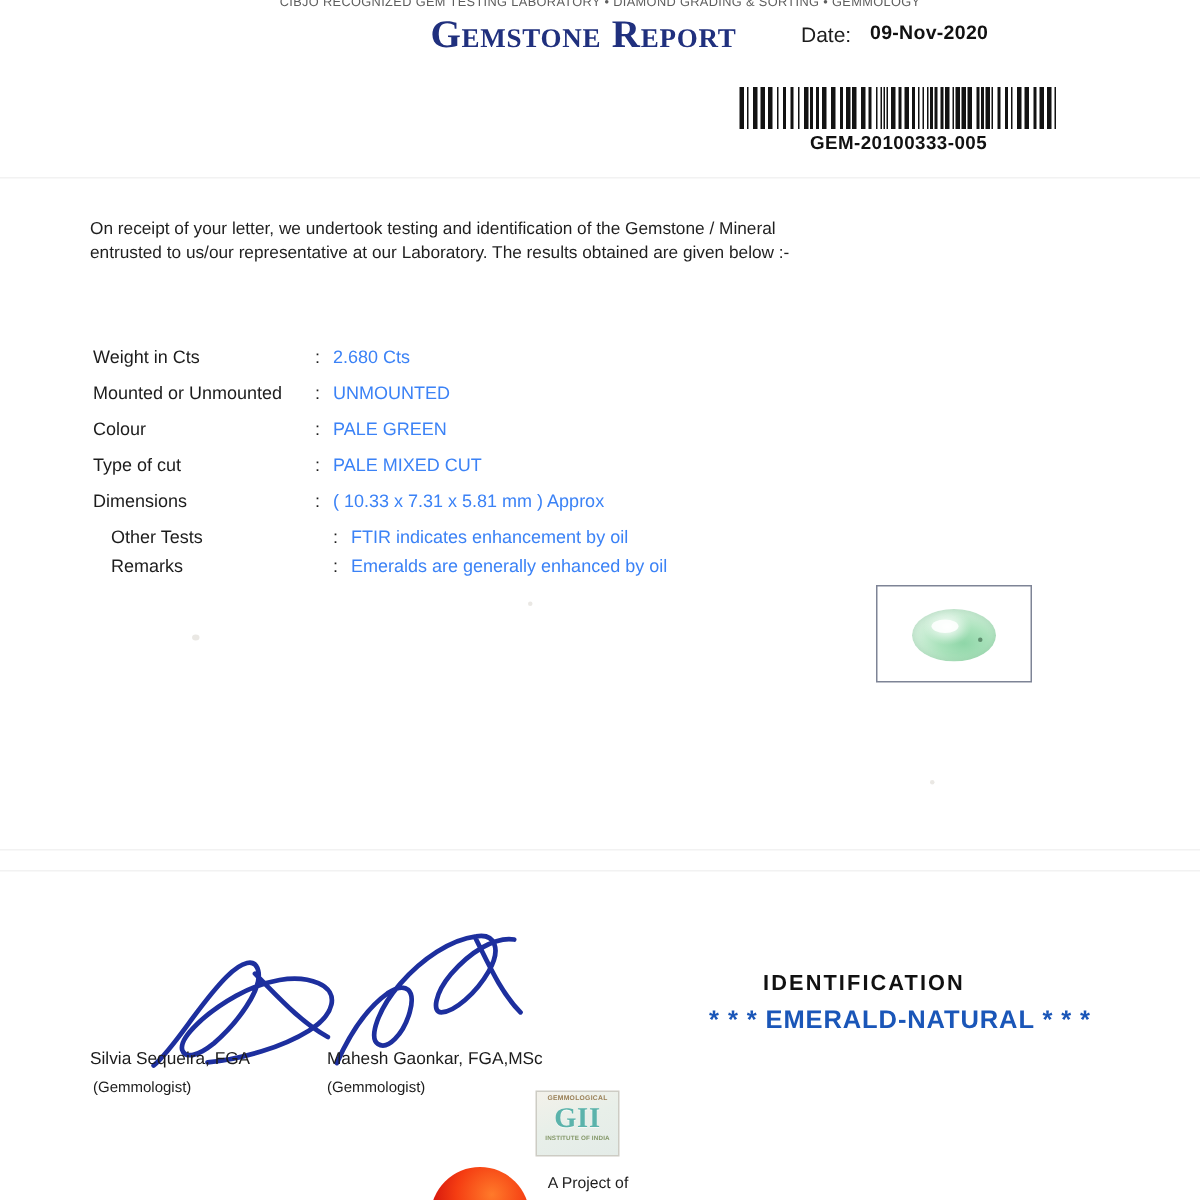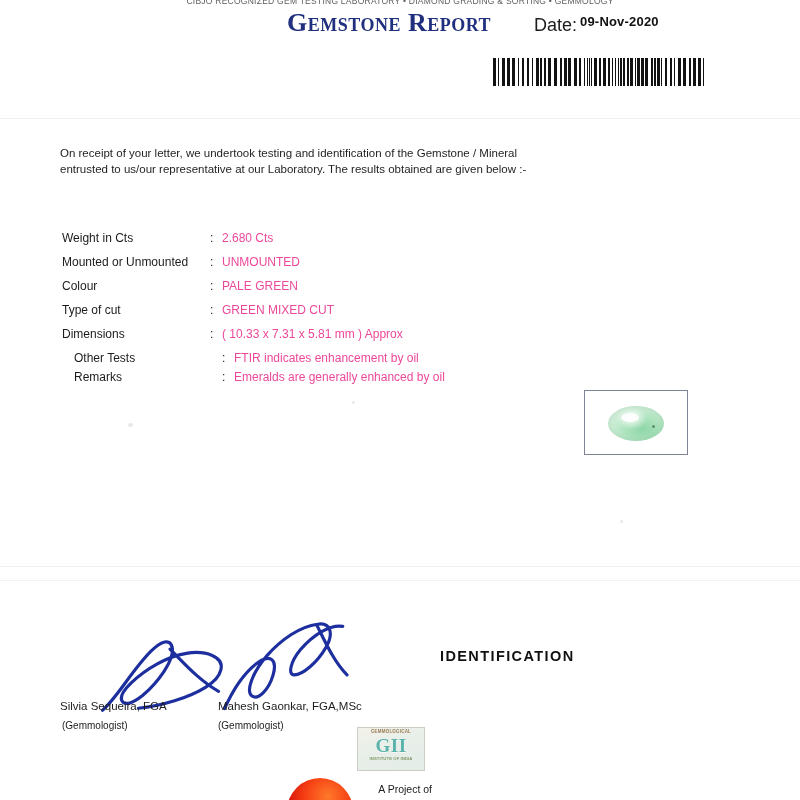--- a/index.html
+++ b/index.html
@@ -60,21 +60,21 @@
     font-weight: bold;
     font-variant: small-caps;
     letter-spacing: .5px;
     color: #20307e;
     white-space: nowrap;
   }
   .date-label {
     position: absolute;
     left: 534px;
     top: 15px;
-    font-size: 18px;
+    font-size: 14px;
     color: #1c1c1c;
     white-space: nowrap;
   }
   .date-value {
     position: absolute;
     left: 580px;
     top: 14px;
     font-size: 13px;
     font-weight: bold;
     letter-spacing: .2px;
@@ -146,21 +146,21 @@
     left: 148px;
     top: 0;
     font-size: 12px;
     color: #1c1c1c;
   }
   .row .val {
     position: absolute;
     left: 160px;
     top: 0;
     font-size: 12px;
-    color: #ec4899;
+    color: #3b82f6;
   }
 
   
   .photo-frame {
     position: absolute;
     left: 584px;
     top: 390px;
     width: 104px;
     height: 65px;
     border: 1.5px solid #7e8496;
@@ -216,24 +216,24 @@
   .sig-role {
     position: absolute;
     font-size: 10px;
     color: #1c1c1c;
     white-space: nowrap;
   }
 
   
   .ident-title {
     position: absolute;
-    left: 440px;
+    left: 416px;
     top: 648px;
     width: 320px;
-    text-align: left;
+    text-align: center;
     font-size: 14.5px;
     font-weight: bold;
     letter-spacing: 1.4px;
     color: #111111;
     white-space: nowrap;
   }
   .ident-result {
     position: absolute;
     left: 440px;
     top: 670px;
@@ -254,21 +254,21 @@
     font-size: 12px;
     color: #1c1c1c;
     white-space: nowrap;
   }
 
   
   .logo-box {
     position: absolute;
     left: 357px;
     top: 727px;
-    width: 68px;
+    width: 56px;
     height: 44px;
     background: linear-gradient(160deg, #f3f1ea 0%, #e8efe9 45%, #e4ece8 100%);
     border: 1px solid #cdccc4;
     box-sizing: border-box;
     overflow: hidden;
   }
   .logo-top {
     position: absolute;
     top: 1px;
     left: 0;
@@ -307,21 +307,21 @@
     letter-spacing: .1px;
     line-height: 5.5px;
     white-space: nowrap;
     opacity: .9;
   }
   .project-of {
     position: absolute;
     left: 352px;
     top: 783px;
     width: 80px;
-    text-align: right;
+    text-align: center;
     font-size: 10.5px;
     color: #1c1c1c;
     white-space: nowrap;
   }
   .red-sphere {
     position: absolute;
     left: 287px;
     top: 778px;
     width: 66px;
     height: 66px;
@@ -394,20 +394,21 @@
       <i style="left: 172px; width: 2px;"></i>
       <i style="left: 177px; width: 2px;"></i>
       <i style="left: 181px; width: 1px;"></i>
       <i style="left: 185px; width: 3px;"></i>
       <i style="left: 190px; width: 3px;"></i>
       <i style="left: 196px; width: 2px;"></i>
       <i style="left: 200px; width: 3px;"></i>
       <i style="left: 205px; width: 3px;"></i>
       <i style="left: 210px; width: 1px;"></i>
     </div>
+  <div class="barcode-number">GEM-20100333-005</div>
 
   <div class="intro">
     <span>On receipt of your letter, we undertook testing and identification of the Gemstone / Mineral</span>
     <span>entrusted to us/our representative at our Laboratory. The results obtained are given below :-</span>
   </div>
 
   <div class="details" id="details">
       <div class="row">
         <span class="lbl">Weight in Cts</span>
         <span class="col">:</span>
@@ -419,21 +420,21 @@
         <span class="val">UNMOUNTED</span>
       </div>
       <div class="row">
         <span class="lbl">Colour</span>
         <span class="col">:</span>
         <span class="val">PALE GREEN</span>
       </div>
       <div class="row">
         <span class="lbl">Type of cut</span>
         <span class="col">:</span>
-        <span class="val">GREEN MIXED CUT</span>
+        <span class="val">PALE MIXED CUT</span>
       </div>
       <div class="row">
         <span class="lbl">Dimensions</span>
         <span class="col">:</span>
         <span class="val">( 10.33 x 7.31 x 5.81 mm )  Approx</span>
       </div>
       <div class="row tight">
         <span class="lbl">Other Tests</span>
         <span class="col">:</span>
         <span class="val">FTIR indicates enhancement by oil</span>
@@ -456,20 +457,21 @@
       <div class="sig-name" style="left: 60px; top: 700px;">Silvia Sequeira, FGA</div>
       <div class="sig-role" style="left: 62px; top: 720px;">(Gemmologist)</div>
       <svg width="150" height="95" viewBox="0 0 140 90" style="position: absolute; left: 215px; top: 620px;">
         <path d="M8,84 C16,66 26,50 40,40 C52,32 58,38 54,52 C50,66 40,76 34,72 C28,68 34,50 48,34 C62,18 80,6 96,4 C108,2 112,12 104,26 C96,40 82,52 74,52 C68,52 70,40 80,28 C92,14 108,4 120,6 M96,6 C104,22 112,40 124,52" fill="none" stroke="#1d2f9e" stroke-width="3" stroke-linecap="round" stroke-linejoin="round"></path>
       </svg>
       <div class="sig-name" style="left: 218px; top: 700px;">Mahesh Gaonkar, FGA,MSc</div>
       <div class="sig-role" style="left: 218px; top: 720px;">(Gemmologist)</div>
     </div>
 
   <div class="ident-title">IDENTIFICATION</div>
+  <div class="ident-result">* * *  EMERALD-NATURAL  * * *</div>
 
   <div class="red-sphere"></div>
   <div class="logo-box">
     <div class="logo-top">GEMMOLOGICAL</div>
     <div class="logo-gii">GII</div>
     <div class="logo-sub">INSTITUTE OF INDIA</div>
   </div>
   <div class="project-of">A Project of</div>
 
 </div>

